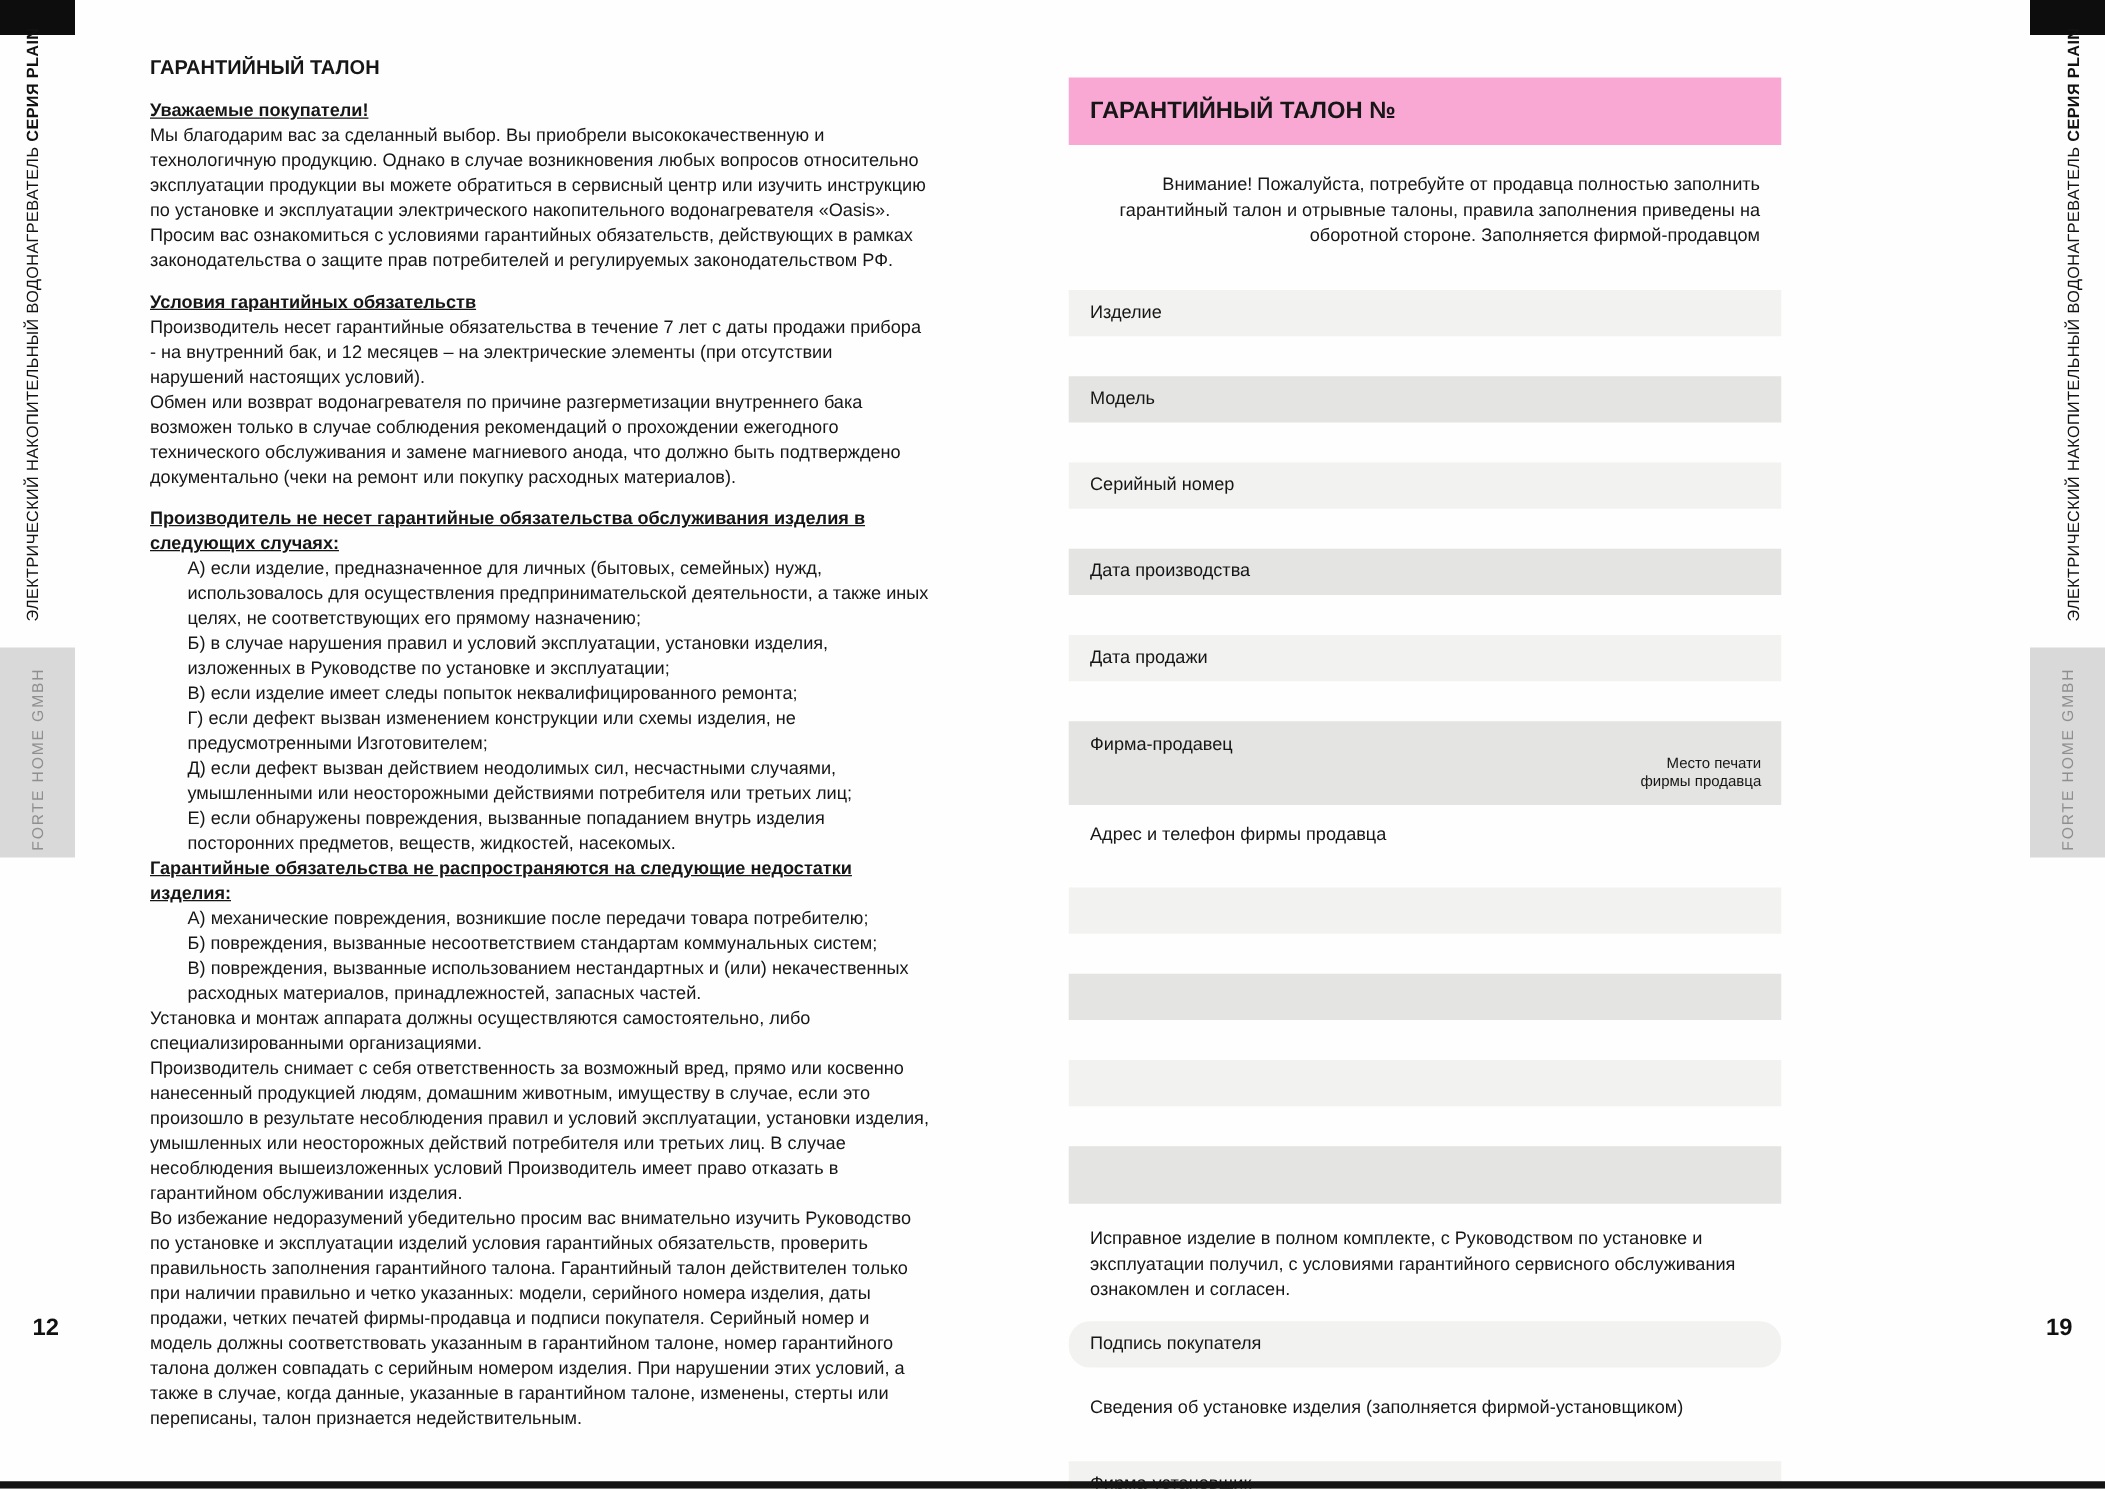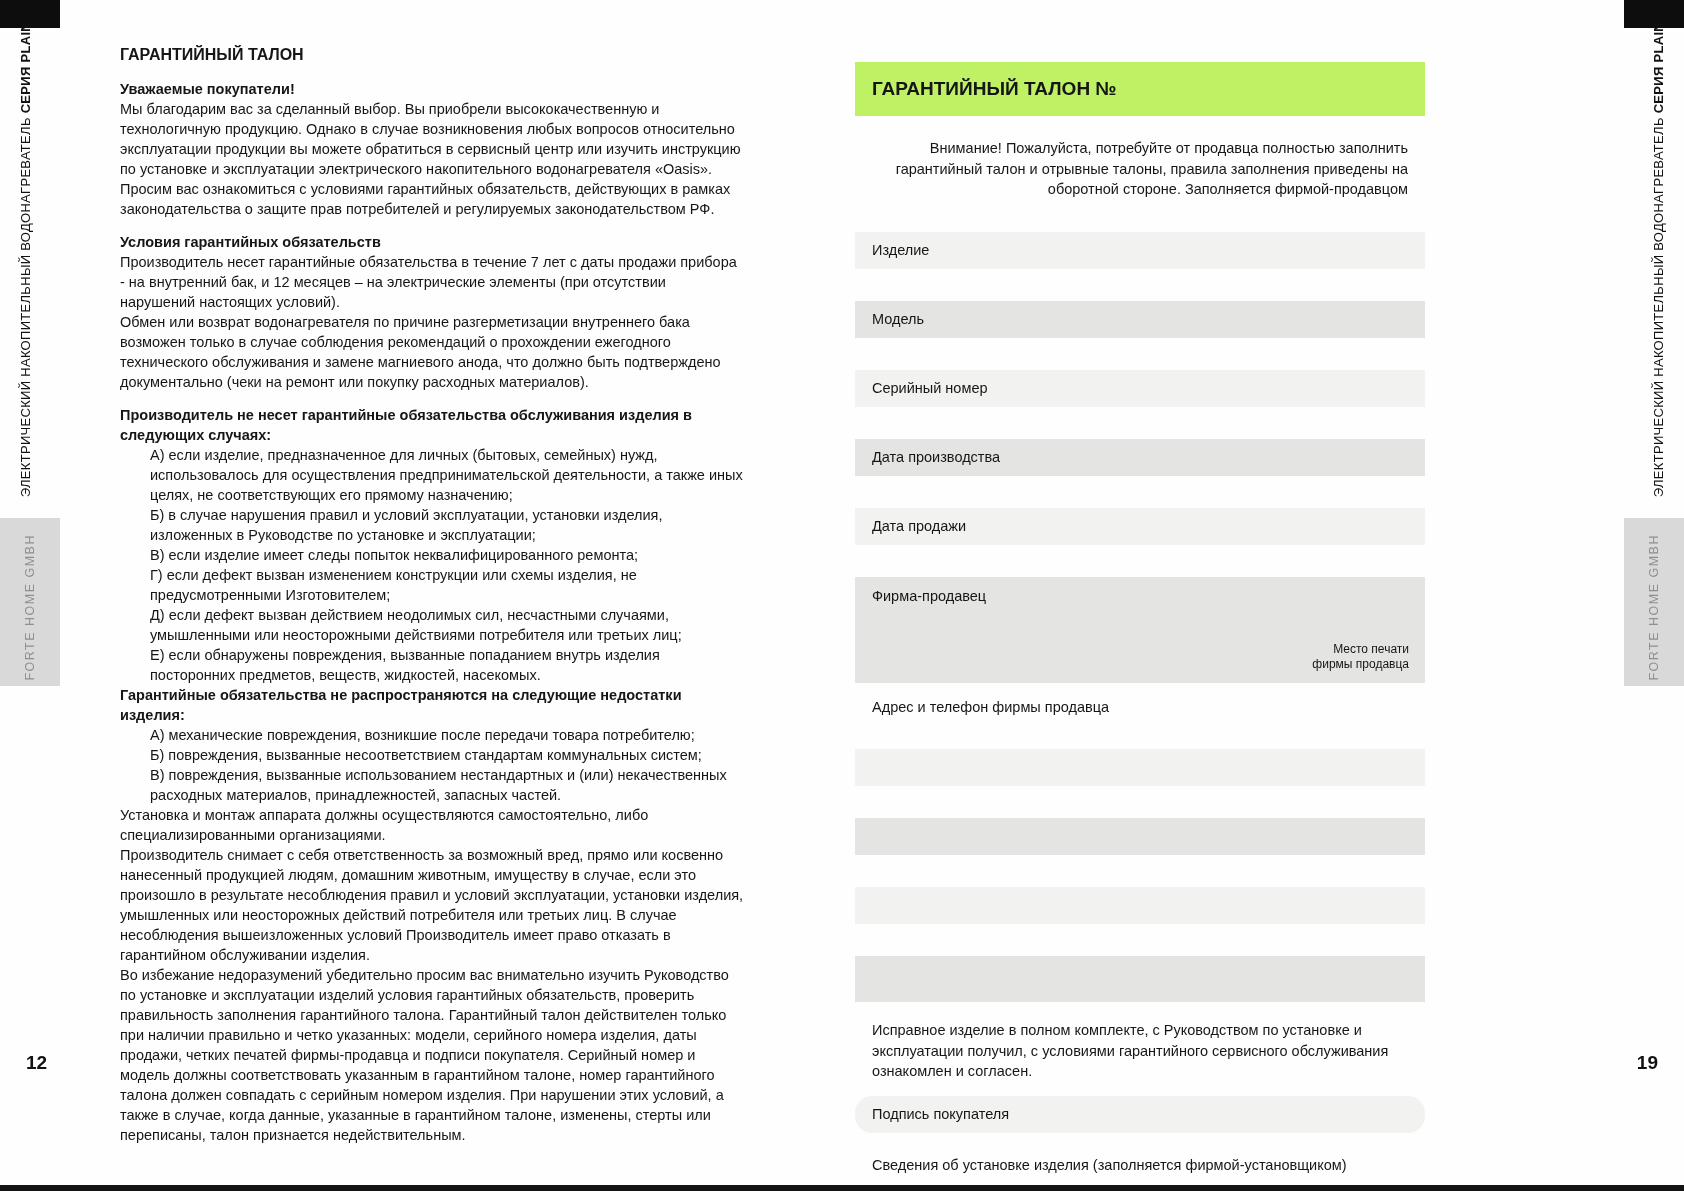--- a/index.html
+++ b/index.html
@@ -35,46 +35,46 @@
   .pagenum-left  { left:26px; }
   .pagenum-right { right:26px; }
   .bottombar { position:absolute; left:0; bottom:0; width:100%; height:6px; background:#141414; }
 
   
   .page-left {
     position:absolute; left:120px; top:44px; width:624px;
     font-size:14.5px; line-height:1.38;
   }
   .page-left h1 { font-size:16px; margin-bottom:13px; }
-  .page-left h2 { font-size:14.5px; font-weight:bold; }
+  .page-left h2 { font-size:14.5px; font-weight:bold;text-decoration:underline; }
   .page-left p  { margin:0; }
   .mt-s { margin-top:6px; }
   .mt-m { margin-top:13px; }
   .mt-l { margin-top:19px; }
   .list { margin-left:30px; }
 
   
   .page-right {
     position:absolute; left:855px; top:62px; width:570px;
     font-size:14.5px; line-height:1.42;
   }
   .card-title {
-    background:#bef264; height:54px; display:flex; align-items:center;
+    background:#f9a8d4; height:54px; display:flex; align-items:center;
     padding:0 17px; margin-bottom:22px;
   }
   .card-title h1 { font-size:19px; }
   .notice { padding:0 17px 0 17px; margin-bottom:16px;text-align:right; }
 
   .frow {
     position:relative; height:37px;
     display:flex; align-items:center; padding:0 17px;margin-top:32px;
   }
   .frow.light { background:#f2f2f0; }
   .frow.dark  { background:#e4e4e2; }
-  .frow.firm  { height:106px; align-items:flex-start; padding-top:9px; }
+  .frow.firm  { height:67px; align-items:flex-start; padding-top:9px; }
   .frow.tall  { height:46px; }
   .stamp {
     position:absolute; right:16px; bottom:10px; width:114px;
     text-align:right; font-size:12px; line-height:1.3;
   }
   .flabel  { margin:14px 0 12px; padding:0 17px; }
   .confirm { margin:18px 0 0;    padding:0 17px; }
   .sigrow  { margin-top:14px;border-radius:17px; }
   .install-label { margin:22px 0 14px; padding:0 17px; }
 </style>

